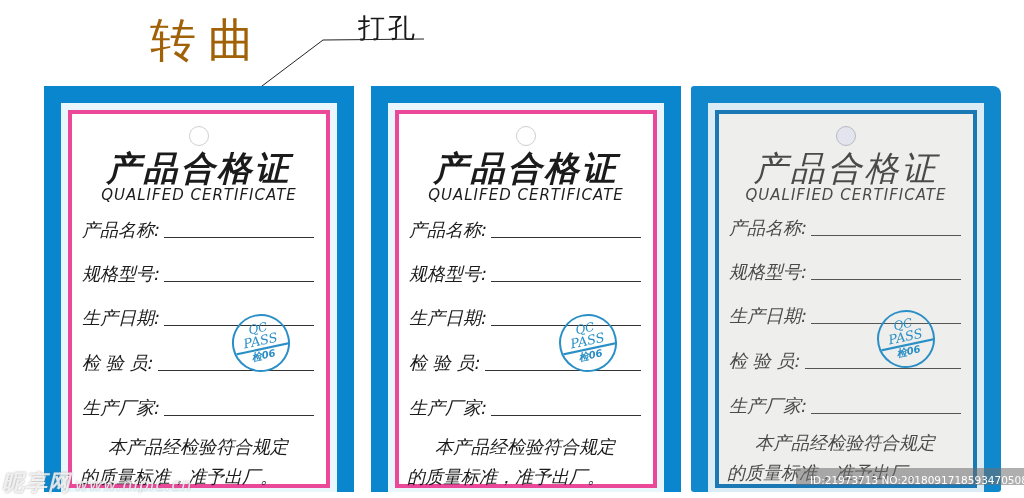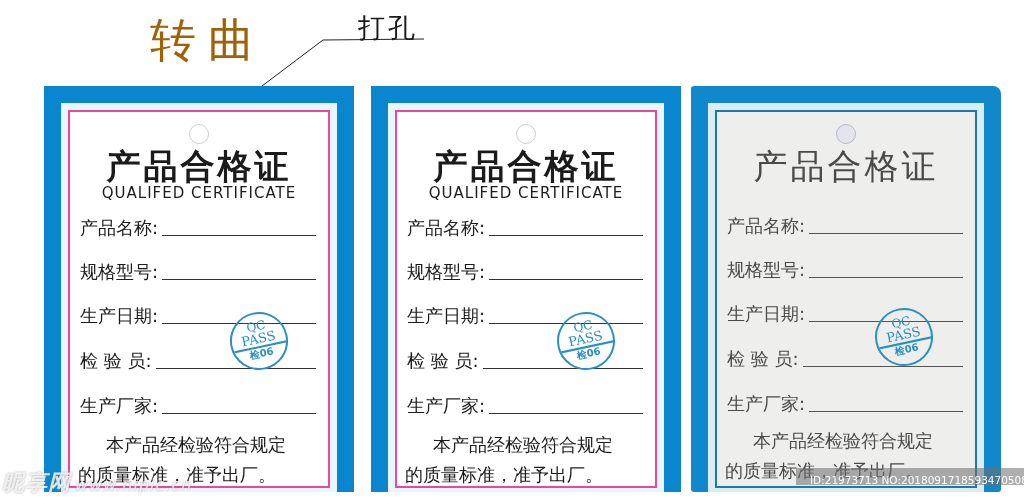--- a/index.html
+++ b/index.html
@@ -2,21 +2,21 @@
 <html><head>
 <meta charset="utf-8">
 <style>
   html,body{margin:0;padding:0;}
   body{width:1024px;height:498px;background:#ffffff;position:relative;overflow:hidden;font-family:"DejaVu Sans",sans-serif;}
   .note-title{position:absolute;left:150px;top:10px;font-family:"DejaVu Serif",serif;font-size:46px;letter-spacing:12px;color:#a16207;}
   .note-hole{position:absolute;left:358px;top:10px;font-family:"DejaVu Serif",serif;font-size:27px;letter-spacing:3px;color:#1a1a1a;}
   .leader{position:absolute;left:0;top:0;width:1024px;height:498px;pointer-events:none;}
   .card{position:absolute;top:86px;height:406px;background:#0a86cf;box-sizing:border-box;}
   .card .mat{position:absolute;left:17px;top:17px;right:17px;bottom:0;background:#e9f6fc;}
-  .card .inner{position:absolute;left:7px;top:7px;right:7px;bottom:4px;border:2px solid #ec4899;background:#ffffff;}
+  .card .inner{position:absolute;left:7px;top:7px;right:7px;bottom:4px;border:4px solid #ec4899;background:#ffffff;font-style:italic;}
   .card.photo{border-radius:3px 8px 3px 3px;background:#1288cc;}
   .card.photo .mat{background:#dcecf4;}
   .card.photo .inner{background:#eeeeed;border-color:#1a78b5;}
   .hole{position:absolute;left:50%;top:12px;width:20px;height:20px;margin-left:-10px;border-radius:50%;border:1px solid #cfcfcf;background:#ffffff;box-sizing:border-box;}
   .photo .hole{background:#e3e4ee;border-color:#b9b9c4;}
   .title-cn{position:absolute;left:0;right:0;top:32px;text-align:center;font-size:34px;font-weight:bold;letter-spacing:3px;color:#1b1b1b;}
   .photo .title-cn{font-weight:normal;color:#4a4a4a;}
   .title-en{position:absolute;left:0;right:0;top:72px;text-align:center;font-size:15px;letter-spacing:1px;color:#1b1b1b;}
   .photo .title-en{color:#4a4a4a;}
   .row{position:absolute;left:10px;right:12px;height:30px;display:flex;align-items:flex-end;text-align:right;}
@@ -124,20 +124,21 @@
       </div>
     </div>
   </div>
 </div>
 
 <div class="card photo" style="left:691px;width:310px;">
   <div class="mat">
     <div class="inner">
       <div class="hole"></div>
       <div class="title-cn">产品合格证</div>
+      <div class="title-en">QUALIFIED CERTIFICATE</div>
       <div class="row" style="top:96px;">
           <span class="lbl">产品名称:</span>
           <span class="line"></span>
         </div>
       <div class="row" style="top:140px;">
           <span class="lbl">规格型号:</span>
           <span class="line"></span>
         </div>
       <div class="row" style="top:184px;">
           <span class="lbl">生产日期:</span>

